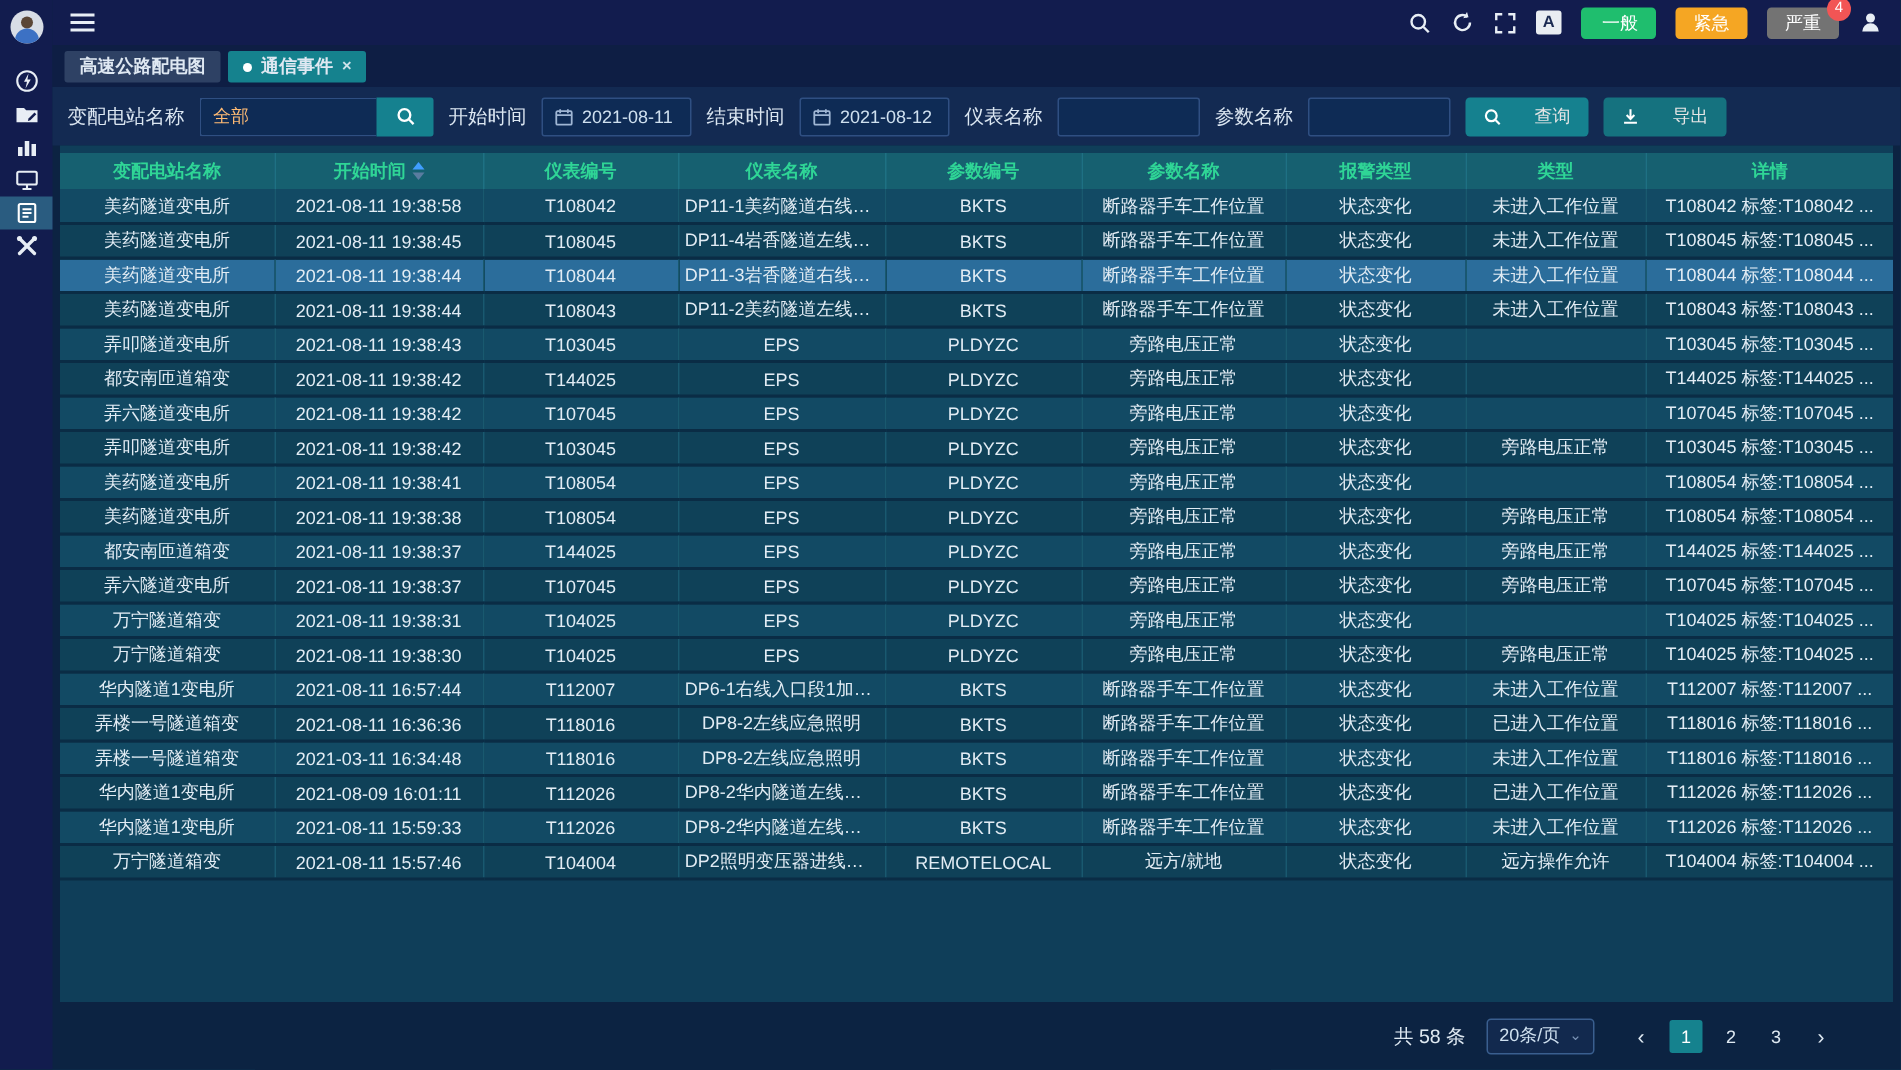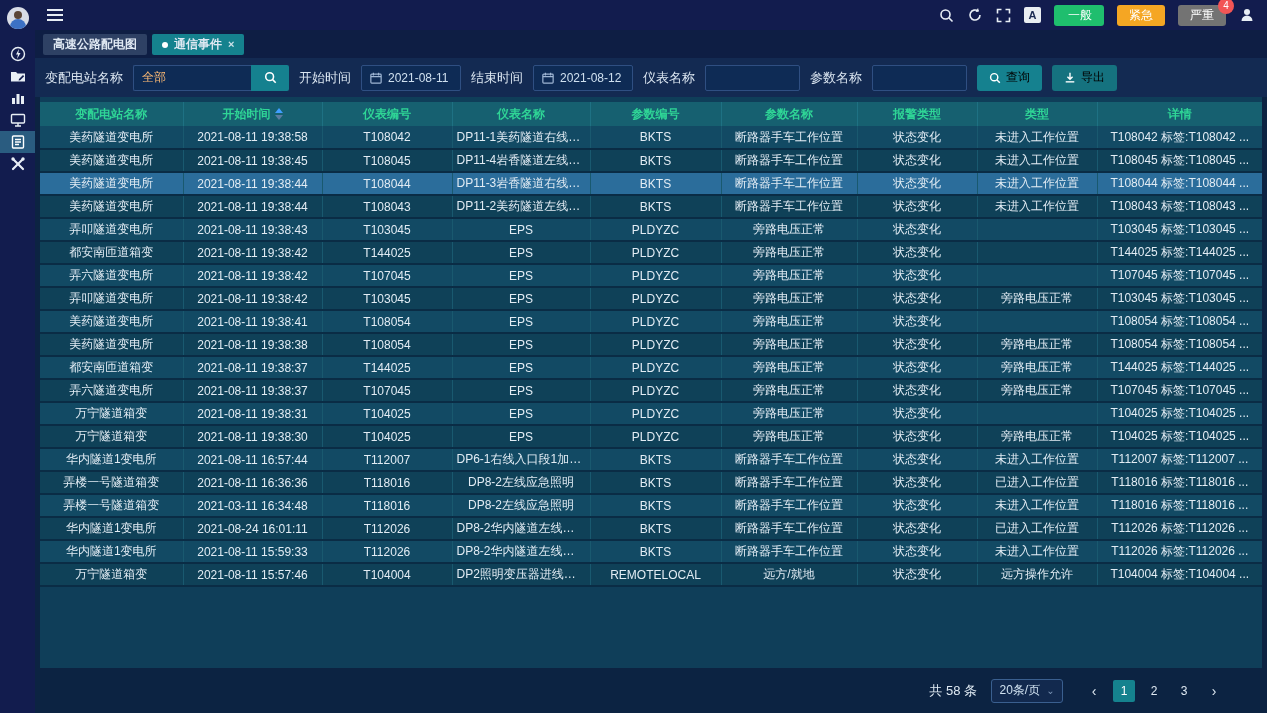--- a/index.html
+++ b/index.html
@@ -47,21 +47,21 @@
   .txt-input { height:26px; background:#0e2b55; border:1px solid #2f4f82; border-radius:2px;
     color:#fdba74; font-size:12px; padding:0 8px; outline:none; font-family:inherit; }
   .station-input { width:118px; border-right:none; border-radius:2px 0 0 2px; }
   .seek-btn { width:38px; height:26px; background:#15818f; border:none; border-radius:0 2px 2px 0;
     display:flex; align-items:center; justify-content:center; cursor:pointer; }
   .date-input { width:100px; display:flex; align-items:center; gap:6px; height:26px;
     background:#0e2b55; border:1px solid #2f4f82; border-radius:2px; padding:0 8px;
     color:#cfe0ef; font-size:12px; cursor:pointer; }
   .small-input { width:95px; }
   .btn-teal { height:26px; padding:0 12px; background:#15727f; border:none; border-radius:3px;
-    color:#000000; font-size:12px; display:flex; align-items:center; gap:5px; cursor:pointer; font-family:inherit; }
+    color:#e5e5e5; font-size:12px; display:flex; align-items:center; gap:22px; cursor:pointer; font-family:inherit; }
   .btn-query { background:#15818f; }
 
   
   .tablewrap { flex:1; background:#0f3e59; margin:0 5px; padding:5px 0 0 0; overflow:hidden; }
   table.grid { width:100%; border-collapse:collapse; table-layout:fixed; }
   .grid th { height:24px; background:#166070; color:#2fd596; font-size:12px; font-weight:bold;
     border-right:1px solid #1e7183; text-align:center; cursor:pointer; }
   .grid th:last-child { border-right:none; }
   .grid td { height:23px; color:#e2ecf4; font-size:12px; text-align:center;
     border-right:1px solid #19596f; border-bottom:2px solid #0a2c45;
@@ -445,21 +445,21 @@
               <td>T118016</td>
               <td>DP8-2左线应急照明</td>
               <td>BKTS</td>
               <td>断路器手车工作位置</td>
               <td>状态变化</td>
               <td>未进入工作位置</td>
               <td>T118016 标签:T118016 ...</td>
             </tr>
             <tr>
               <td>华内隧道1变电所</td>
-              <td>2021-08-24 16:01:11</td>
+              <td>2021-08-09 16:01:11</td>
               <td>T112026</td>
               <td>DP8-2华内隧道左线基本...</td>
               <td>BKTS</td>
               <td>断路器手车工作位置</td>
               <td>状态变化</td>
               <td>已进入工作位置</td>
               <td>T112026 标签:T112026 ...</td>
             </tr>
             <tr>
               <td>华内隧道1变电所</td>

